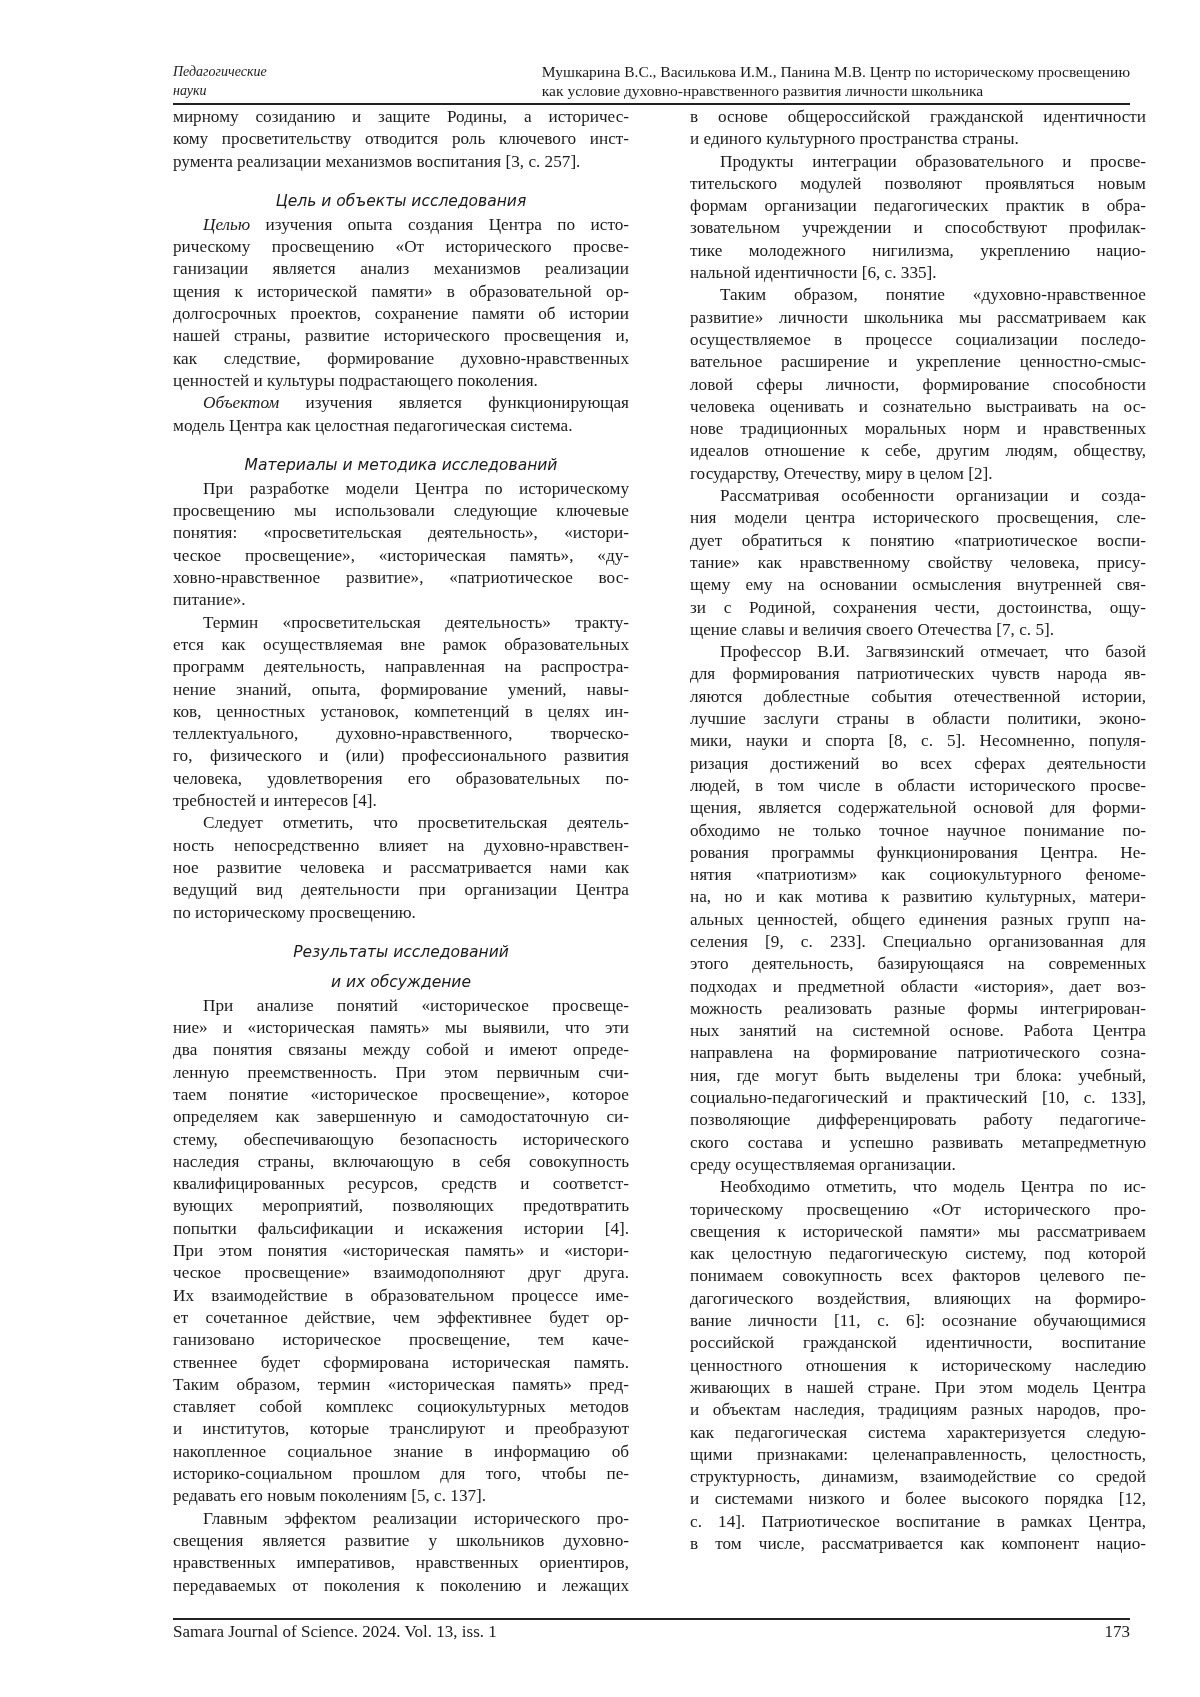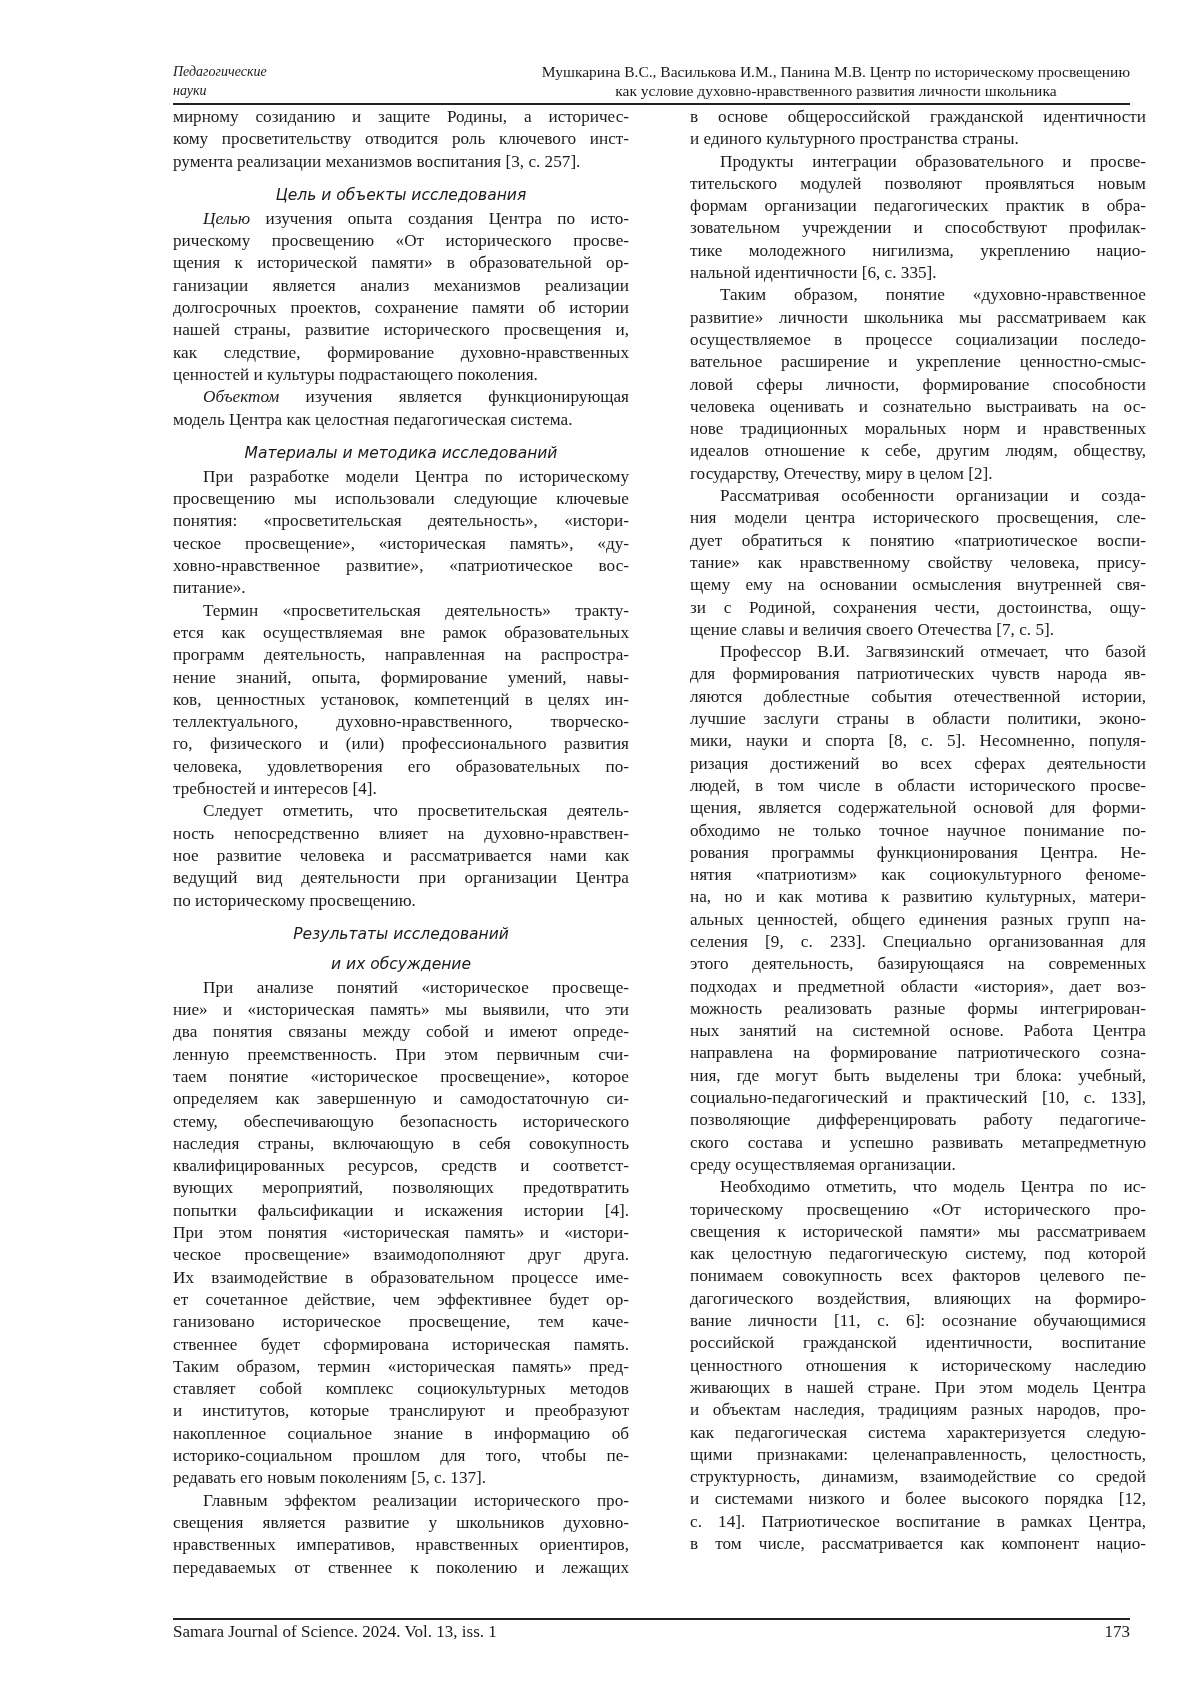--- a/index.html
+++ b/index.html
@@ -1,28 +1,28 @@
 <!DOCTYPE html>
 <html><head>
 <meta charset="utf-8">
 <style>
   html, body { margin: 0; padding: 0; background: #ffffff; }
   body { width: 1200px; height: 1697px; position: relative; overflow: hidden;
          font-family: "Liberation Serif", "DejaVu Serif", serif; color: #1a1a1a; }
   .header { position: absolute; left: 173px; top: 62px; width: 957px; height: 44px; }
   .header .journal-section { position: absolute; left: 0; top: 0; font-style: italic; font-size: 14px; line-height: 19px; }
-  .header .running-title { position: absolute; right: 0; top: 0; text-align: center; font-size: 15.5px; line-height: 19px; }
+  .header .running-title { position: absolute; right: 0; top: 0; text-align: left; font-size: 15.5px; line-height: 19px; }
   .header-rule { position: absolute; left: 173px; top: 103px; width: 957px; height: 0; border-top: 2.5px solid #222; }
   .col { position: absolute; top: 106px; width: 456px; font-size: 17.2px; line-height: 22.3px; }
   .col.left { left: 173px; }
   .col.right { left: 674px; margin-left: 16px; }
   .line { display: block; white-space: nowrap; text-align: justify; text-align-last: justify; height: 22.3px; overflow: visible; }
   .line.last { text-align-last: left; }
   .line.indent { padding-left: 30px; }
-  .heading { display: block; text-align: center; font-family: "DejaVu Sans", "Liberation Sans", sans-serif; font-style: italic; font-size: 15.5px; line-height: 22.3px; height: 24px; margin-top: 11px; }
+  .heading { display: block; text-align: center; font-family: "DejaVu Sans", "Liberation Sans", sans-serif; font-style: italic; font-size: 15.5px; line-height: 22.3px; height: 24px; margin-top: 17px; }
   .heading.cont { margin-top: 6px; }
   em.term { font-style: italic; }
   .footer-rule { position: absolute; left: 173px; top: 1618px; width: 957px; border-top: 2.5px solid #222; }
   .footer { position: absolute; left: 173px; top: 1621px; width: 957px; font-size: 17px; line-height: 22px; }
   .footer .journal { position: absolute; left: 0; top: 0; }
   .footer .page-num { position: absolute; right: 0; top: 0; }
 </style>
 </head>
 <body>
 
@@ -41,22 +41,22 @@
 <div class="col left" id="left-col">
     <div>
       <span class="line">мирному созиданию и защите Родины, а историчес-</span>
       <span class="line">кому просветительству отводится роль ключевого инст-</span>
       <span class="line last">румента реализации механизмов воспитания [3, с. 257].</span>
     </div>
     <div class="heading">Цель и объекты исследования</div>
     <div>
       <span class="line indent"><em class="term">Целью</em><span> изучения опыта создания Центра по исто-</span></span>
       <span class="line">рическому просвещению «От исторического просве-</span>
+      <span class="line">ганизации является анализ механизмов реализации</span>
       <span class="line">щения к исторической памяти» в образовательной ор-</span>
-      <span class="line">ганизации является анализ механизмов реализации</span>
       <span class="line">долгосрочных проектов, сохранение памяти об истории</span>
       <span class="line">нашей страны, развитие исторического просвещения и,</span>
       <span class="line">как следствие, формирование духовно-нравственных</span>
       <span class="line last">ценностей и культуры подрастающего поколения.</span>
     </div>
     <div>
       <span class="line indent"><em class="term">Объектом</em><span> изучения является функционирующая</span></span>
       <span class="line last">модель Центра как целостная педагогическая система.</span>
     </div>
     <div class="heading">Материалы и методика исследований</div>
@@ -110,21 +110,21 @@
       <span class="line">ставляет собой комплекс социокультурных методов</span>
       <span class="line">и институтов, которые транслируют и преобразуют</span>
       <span class="line">накопленное социальное знание в информацию об</span>
       <span class="line">историко-социальном прошлом для того, чтобы пе-</span>
       <span class="line last">редавать его новым поколениям [5, с. 137].</span>
     </div>
     <div>
       <span class="line indent">Главным эффектом реализации исторического про-</span>
       <span class="line">свещения является развитие у школьников духовно-</span>
       <span class="line">нравственных императивов, нравственных ориентиров,</span>
-      <span class="line">передаваемых от ственнее к поколению и лежащих</span>
+      <span class="line">передаваемых от поколения к поколению и лежащих</span>
     </div>
   </div>
 <div class="col right" id="right-col">
     <div>
       <span class="line">в основе общероссийской гражданской идентичности</span>
       <span class="line last">и единого культурного пространства страны.</span>
     </div>
     <div>
       <span class="line indent">Продукты интеграции образовательного и просве-</span>
       <span class="line">тительского модулей позволяют проявляться новым</span>

